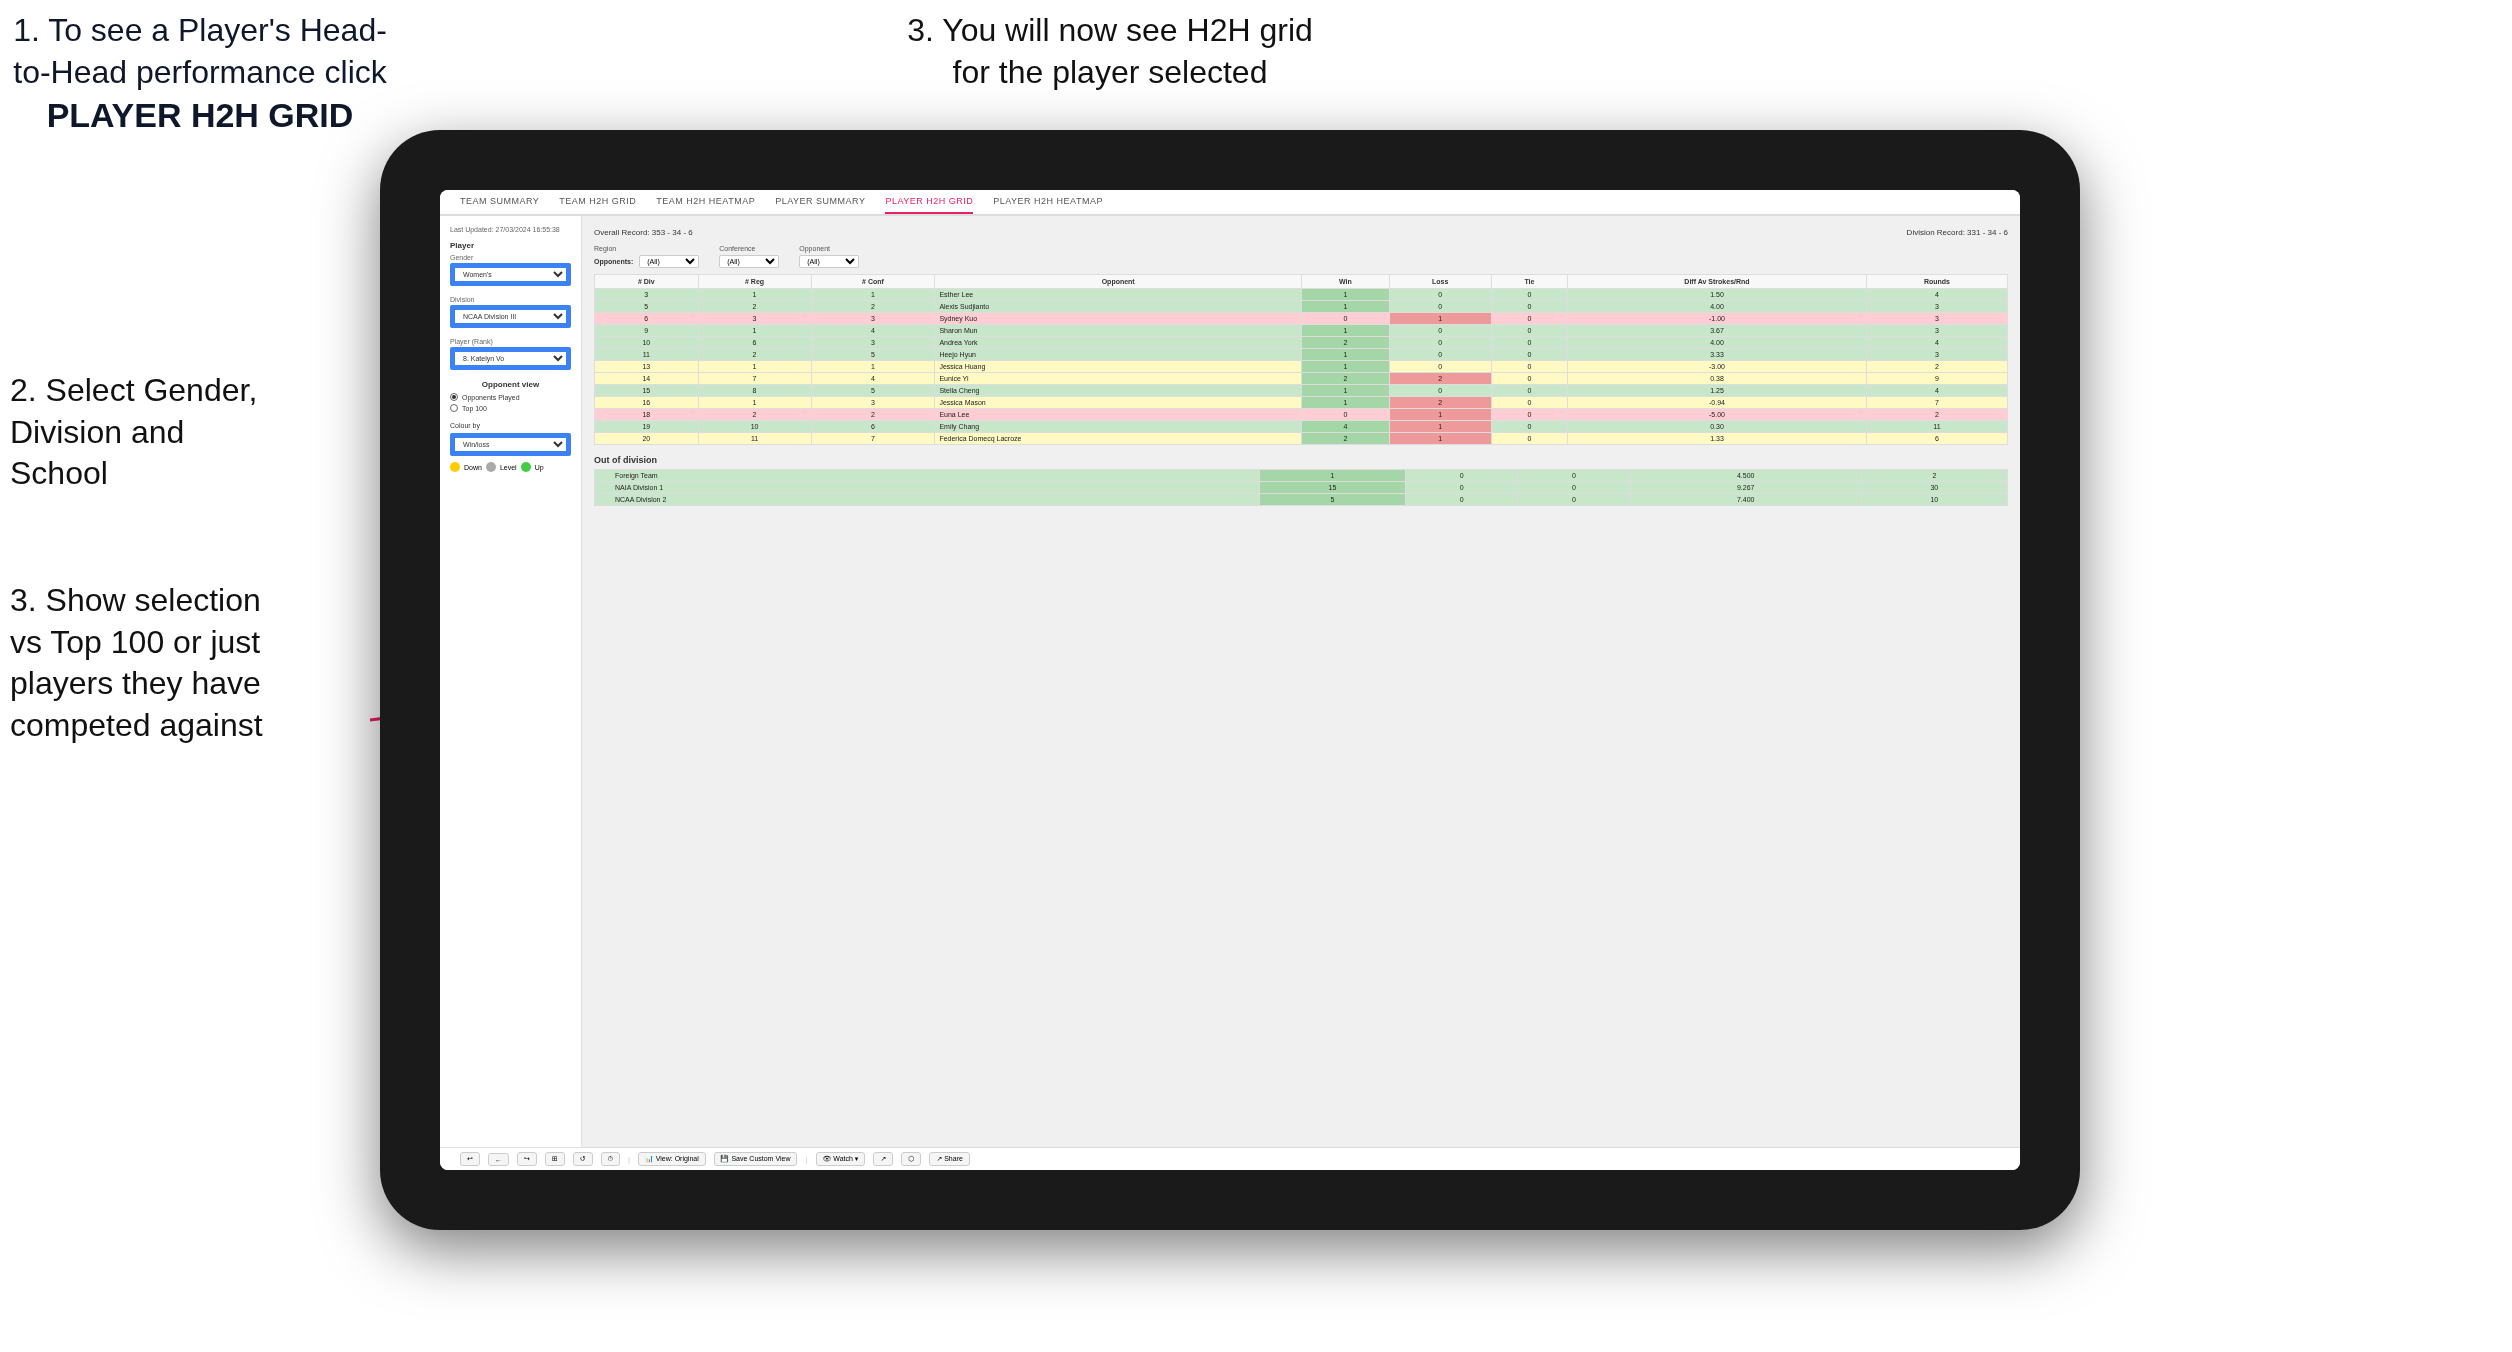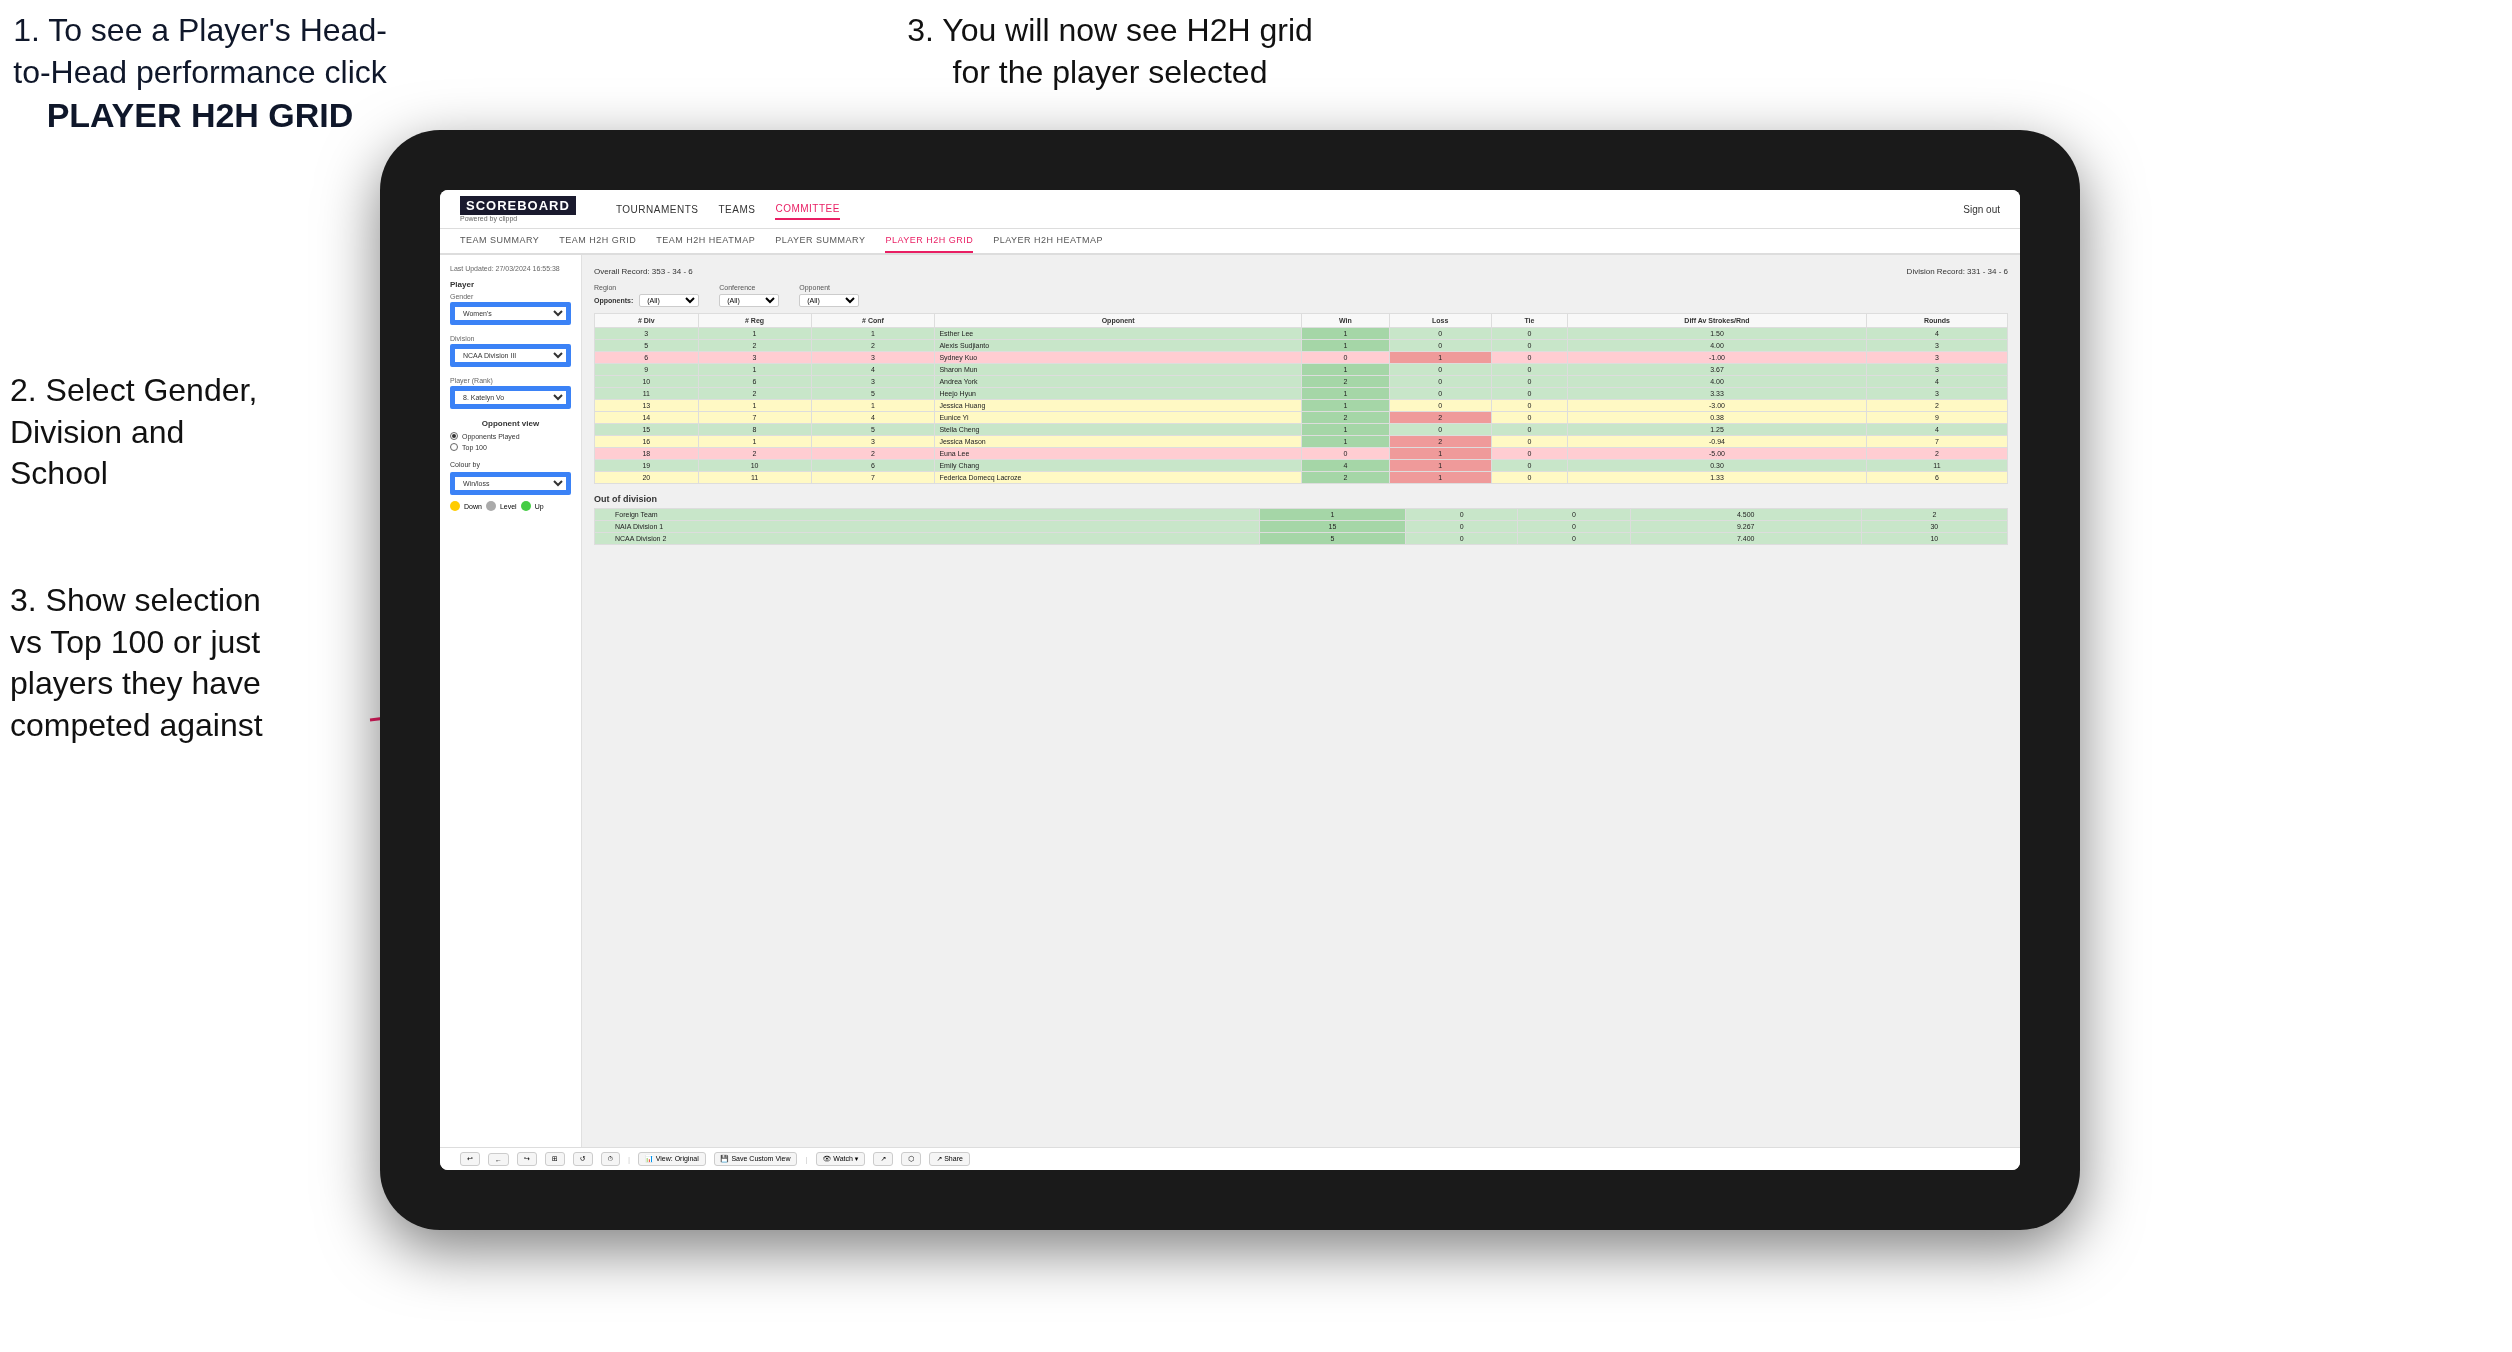--- a/index.html
+++ b/index.html
@@ -405,34 +405,20 @@
   <defs>
     <marker id="arrowhead" markerWidth="8" markerHeight="6" refX="8" refY="3" orient="auto">
       <polygon points="0 0, 8 3, 0 6" fill="#e91e63"></polygon>
     </marker>
   </defs>
 </svg>
 
 <div class="ipad">
   <div class="ipad-screen">
 
-    <div class="navbar">
-      <div class="scoreboard-logo">
-        <span class="logo-text">SCOREBOARD</span>
-        <span class="powered-by">Powered by clippd</span>
-      </div>
-      <div class="nav-links">
-        <span class="nav-link">TOURNAMENTS</span>
-        <span class="nav-link">TEAMS</span>
-        <span class="nav-link active">COMMITTEE</span>
-      </div>
-      <div class="sign-out">
-        <span>Sign out</span>
-      </div>
-    </div>
 
     <div class="subnav">
       <span class="subnav-link">TEAM SUMMARY</span>
       <span class="subnav-link">TEAM H2H GRID</span>
       <span class="subnav-link">TEAM H2H HEATMAP</span>
       <span class="subnav-link">PLAYER SUMMARY</span>
       <span class="subnav-link active">PLAYER H2H GRID</span>
       <span class="subnav-link">PLAYER H2H HEATMAP</span>
     </div>
 

